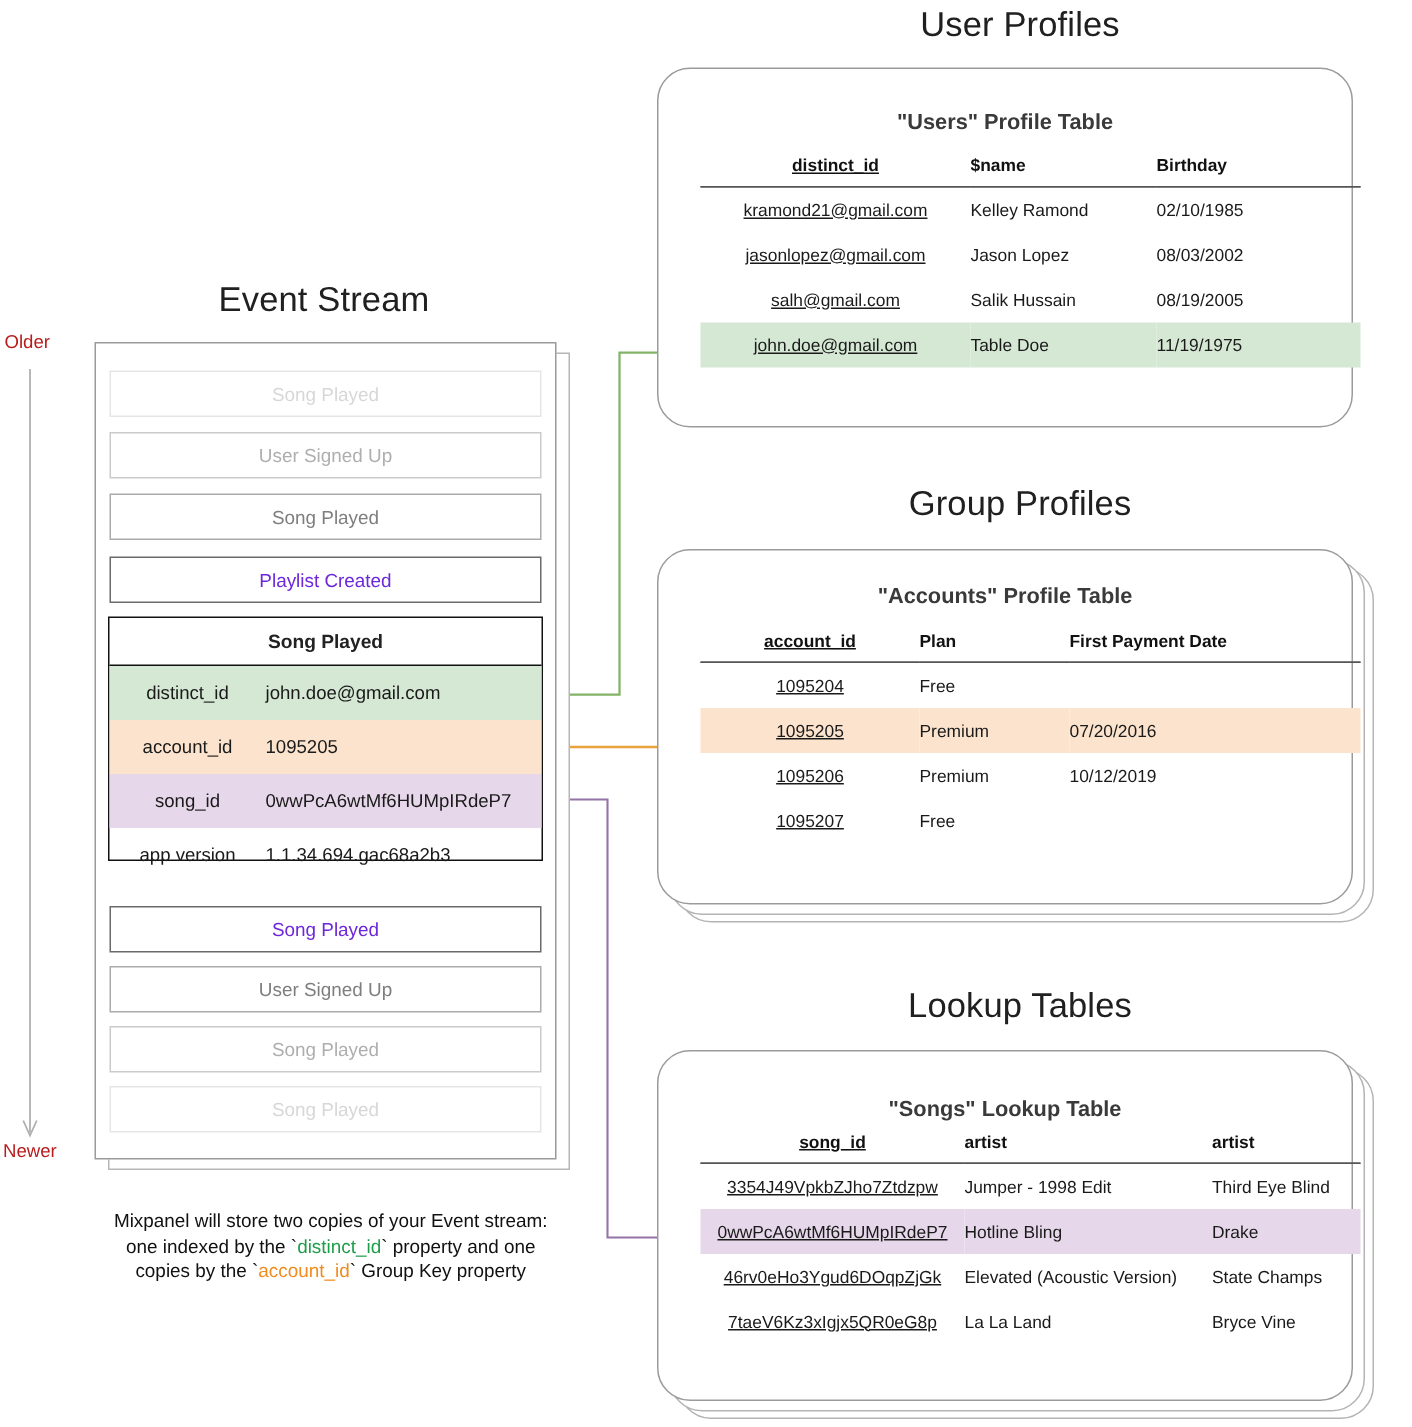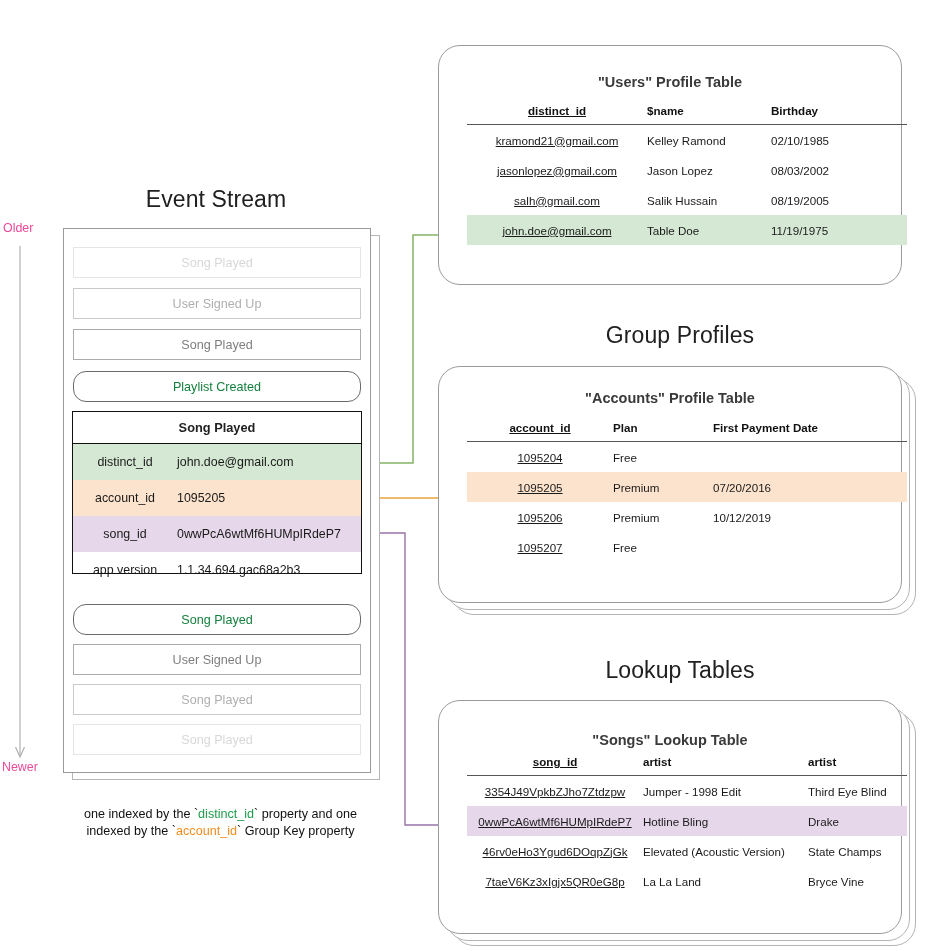--- a/index.html
+++ b/index.html
@@ -89,21 +89,21 @@
   }
   .ev{
     position:absolute;
     box-sizing:border-box;
     border:1.1px solid #8c8c8c;
     background:#fff;
     display:flex;align-items:center;justify-content:center;
     font-size:12.6px;
     color:#4d4d4d;
   }
-  .ev.strong{border-color:#6a6a6a;color:#15803d;border-radius:13px;}
+  .ev.strong{border-color:#6a6a6a;color:#6d28d9;}
   .ev.f1{opacity:.72;}
   .ev.f2{opacity:.45;}
   .ev.f3{opacity:.22;}
 
   .ecard{
     position:absolute;
     box-sizing:border-box;
     border:1.8px solid #111;
     background:#fff;
   }
@@ -124,21 +124,21 @@
   .prow.g{background:#d5e8d4;}
   .prow.o{background:#fce3cd;}
   .prow.p{background:#e6d8ea;}
   .prow .pk{width:104px;text-align:center;}
   .prow .pv{flex:1;text-align:left;}
 
   
   .axis-lbl{
     position:absolute;
     font-size:12.4px;
-    color:#ec4899;
+    color:#b91c1c;
     white-space:nowrap;
   }
 
   
   .caption{
     position:absolute;
     text-align:center;
     font-size:12.6px;
     line-height:16.5px;
     color:#111;
@@ -211,28 +211,30 @@
       </div>
     </div>
   </div>
 
   <div class="ev strong" style="left:73px;top:604px;width:288px;height:31px;">Song Played</div>
   <div class="ev f1" style="left:73px;top:644px;width:288px;height:31px;">User Signed Up</div>
   <div class="ev f2" style="left:73px;top:684px;width:288px;height:31px;">Song Played</div>
   <div class="ev f3" style="left:73px;top:724px;width:288px;height:31px;">Song Played</div>
 
   <div class="caption" style="left:33px;top:806px;width:375px;">
+    <div>Mixpanel will store two copies of your Event stream:</div>
     <div>
       <span>one indexed by the `</span><span class="code-green">distinct_id</span><span>` property and one</span>
     </div>
     <div>
-      <span>indexed by the `</span><span class="code-orange">account_id</span><span>` Group Key property</span>
+      <span>copies by the `</span><span class="code-orange">account_id</span><span>` Group Key property</span>
     </div>
   </div>
 
+  <div class="section-title" style="left:545px;top:3px;width:270px;">User Profiles</div>
 
   <div class="card" style="left:438px;top:45px;width:464px;height:240px;"></div>
   <div class="tbl-title" style="left:438px;top:74px;width:464px;">"Users" Profile Table</div>
 
   <table class="ptable" style="left:467px;top:104px;width:440px;">
     <thead>
       <tr>
         <th class="k" style="width:180px;"><span>distinct_id</span></th>
         <th class="l" style="width:124px;">$name</th>
         <th class="l">Birthday</th>

